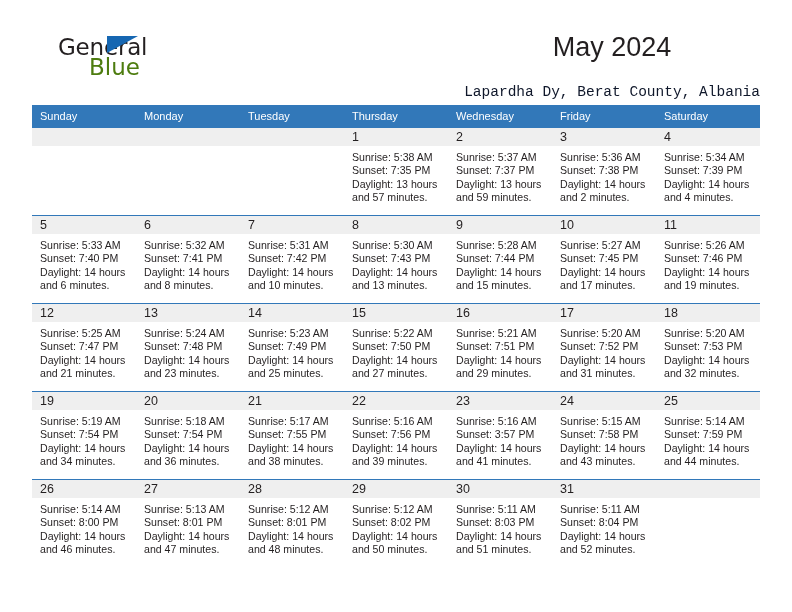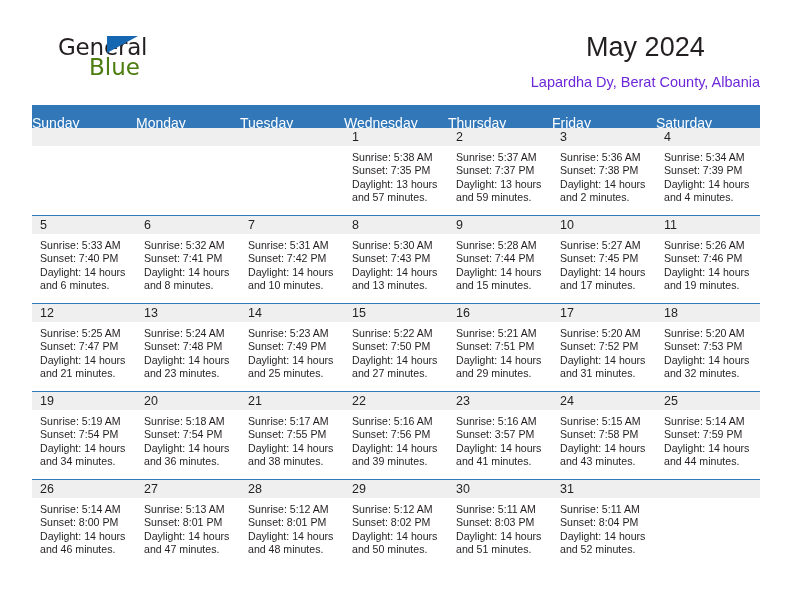--- a/index.html
+++ b/index.html
@@ -76,47 +76,48 @@
     font-size: 27px;
     color: #231f20;
     line-height: 34px;
     white-space: nowrap;
     font-weight: normal;
     margin: 0;
     text-align: center;
   }
   .cal-subtitle {
     font-size: 14.5px;
-    color: #6d28d9;
+    color: #0f172a;
     line-height: 20px;
     white-space: nowrap;
-    margin: 8px 0 0 0;
+    margin: 18px 0 0 0;
     font-weight: normal;
+    font-family: Liberation Mono, monospace;
   }
 
   
   .calendar {
     position: absolute;
     left: 32px;
     top: 105px;
     width: 728px;
   }
   .cal-head {
     display: flex;
     background: #3278b9;
     height: 22px;
   }
   .cal-head .dow {
     flex: 1 1 0;
     color: #ffffff;
-    font-size: 14px;
+    font-size: 11px;
     line-height: 22px;
+    padding-left: 8px;
     box-sizing: border-box;
     white-space: nowrap;
-    margin-top: 7px;
   }
 
   .week {
     display: flex;
     border-top: 1.5px solid #3278b9;
     height: 88px;
     box-sizing: border-box;
   }
   .week:first-of-type {
     border-top: none;
@@ -166,22 +167,22 @@
     </div>
 
   </div>
 
   <div class="calendar">
 
     <div class="cal-head">
       <div class="dow">Sunday</div>
       <div class="dow">Monday</div>
       <div class="dow">Tuesday</div>
+      <div class="dow">Thursday</div>
       <div class="dow">Wednesday</div>
-      <div class="dow">Thursday</div>
       <div class="dow">Friday</div>
       <div class="dow">Saturday</div>
     </div>
 
     <div class="week">
       <div class="day">
         <div class="day-num"></div>
         <div class="day-info">
           <div></div>
           <div></div>

